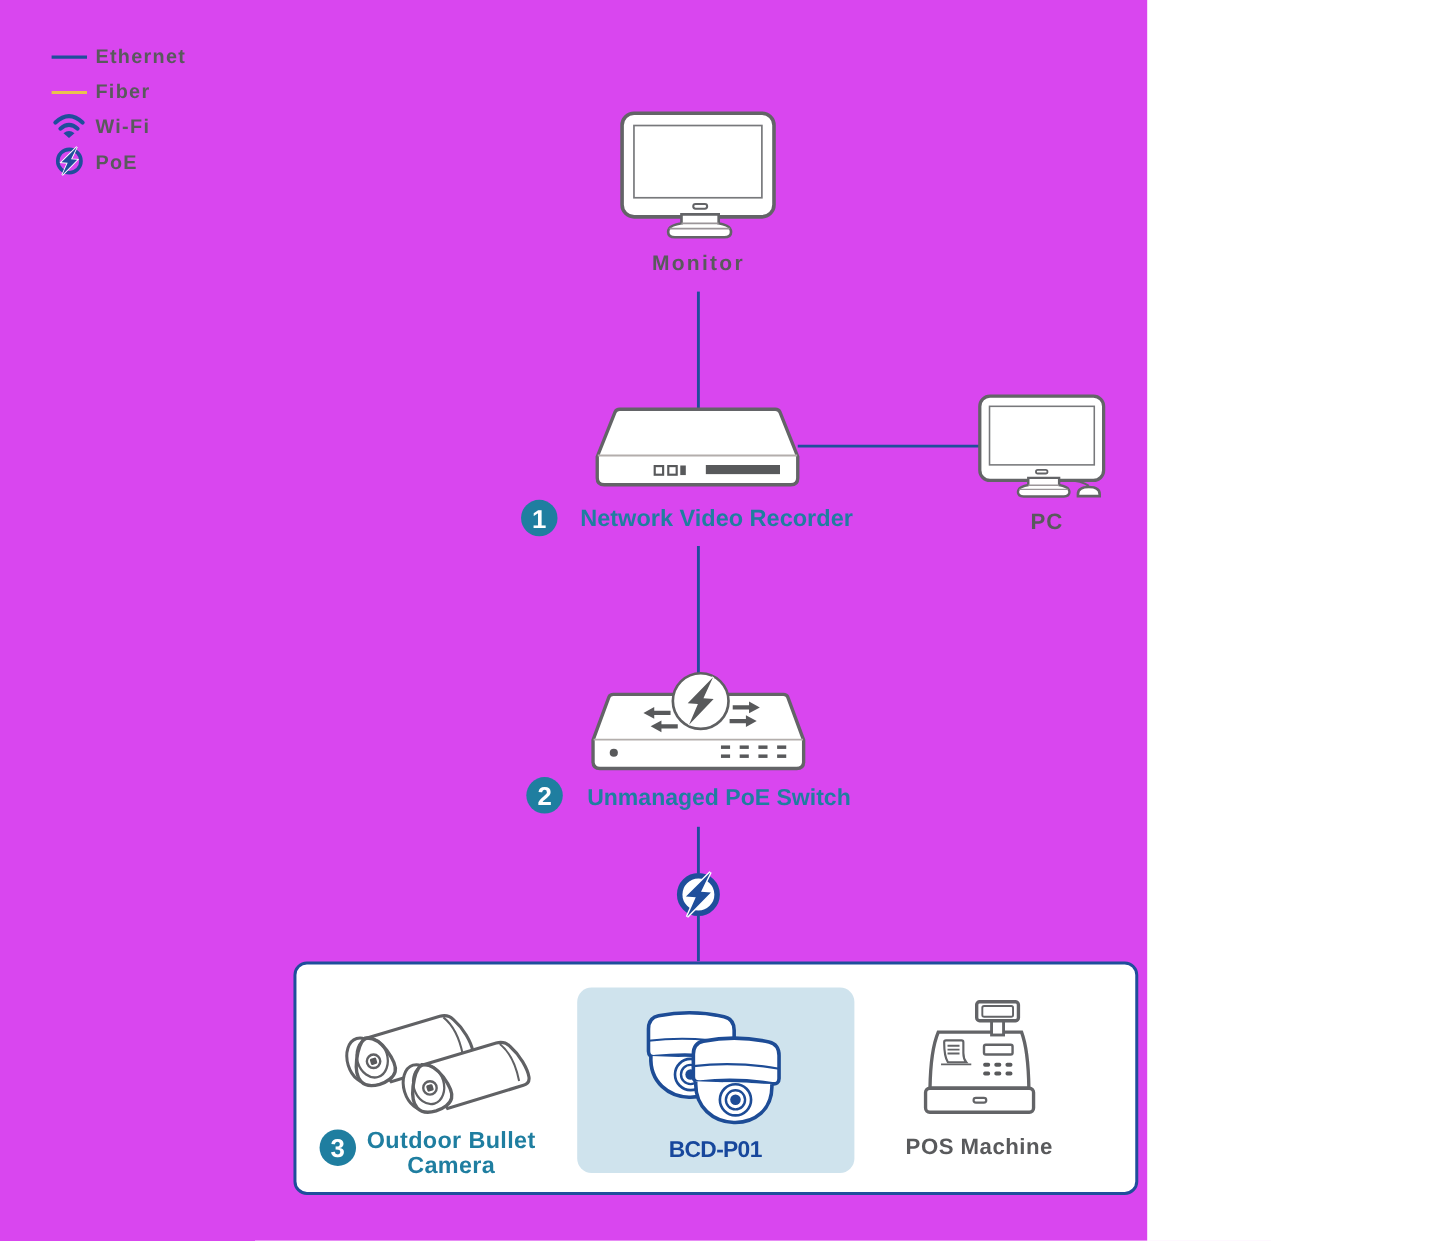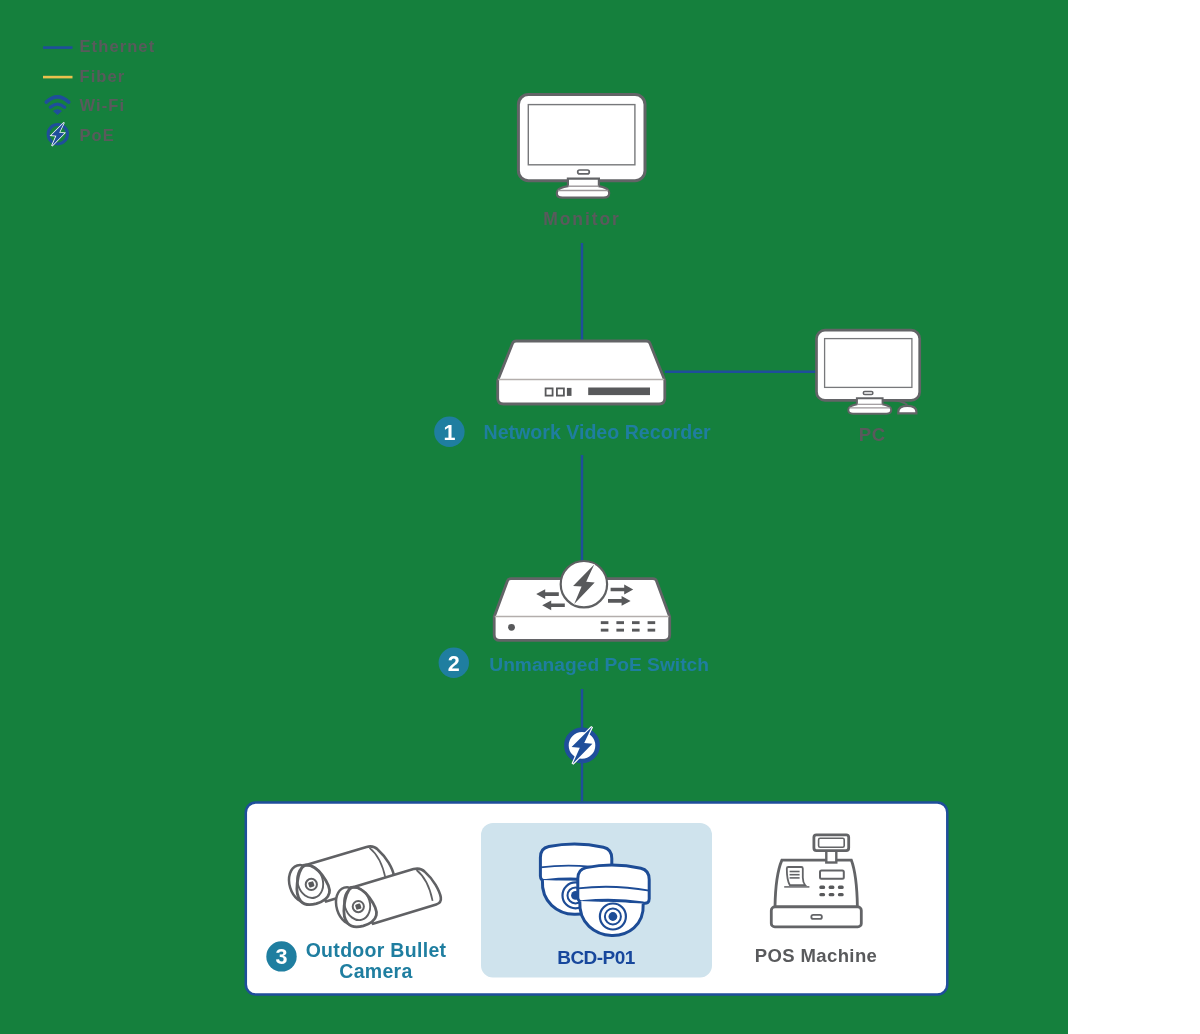--- a/index.html
+++ b/index.html
@@ -1,16 +1,16 @@
 <!DOCTYPE html>
 <html><head>
 <meta charset="utf-8">
 <style>
   html,body{margin:0;padding:0;background:#ffffff;}
-  #stage{position:relative;width:1068px;height:1034px;background:#15803d;overflow:hidden;}
+  #stage{position:relative;width:956px;height:1034px;background:#d946ef;overflow:hidden;}
   svg{display:block;}
   text{font-family:"Liberation Sans",sans-serif;}
 </style>
 </head>
 <body>
 <div id="stage">
 <svg width="1200" height="1034" viewBox="0 0 1200 1034" xmlns="http://www.w3.org/2000/svg">
 <defs>
   <g id="boltgray">
     <polygon points="10.3,-19.8 -10.8,1.8 -2.3,2.4 -9.7,19.8 10.8,-1.8 2.3,-2.4" fill="#58595b" stroke="#ffffff" stroke-width="2.2" paint-order="stroke"></polygon>

